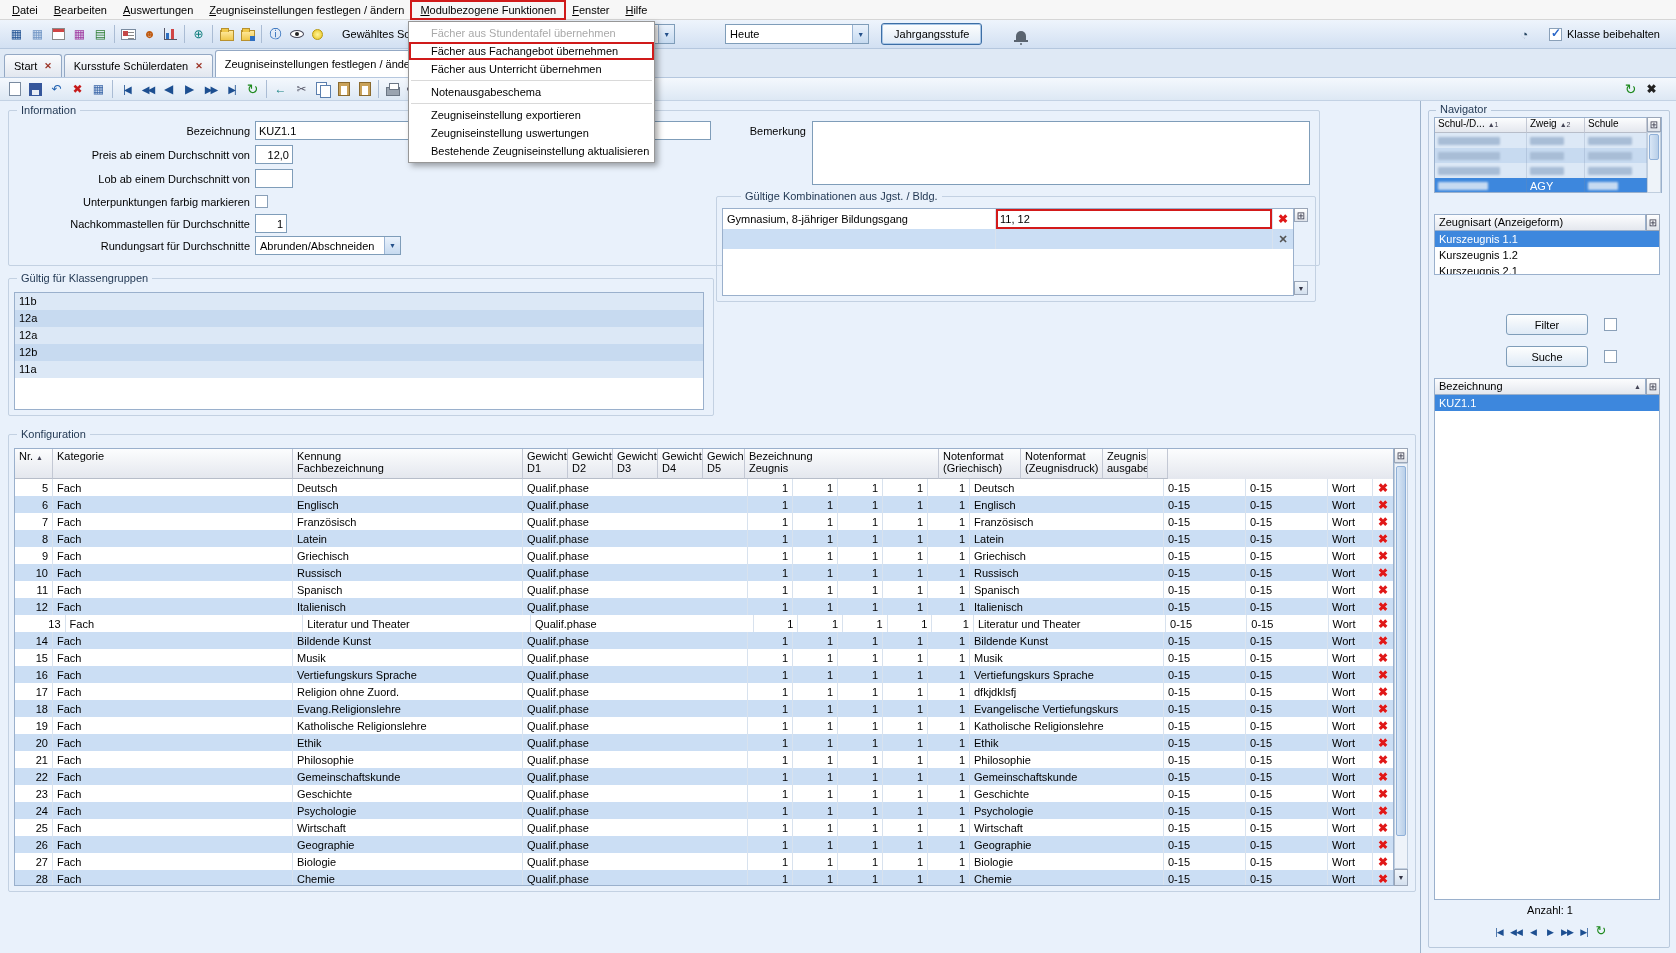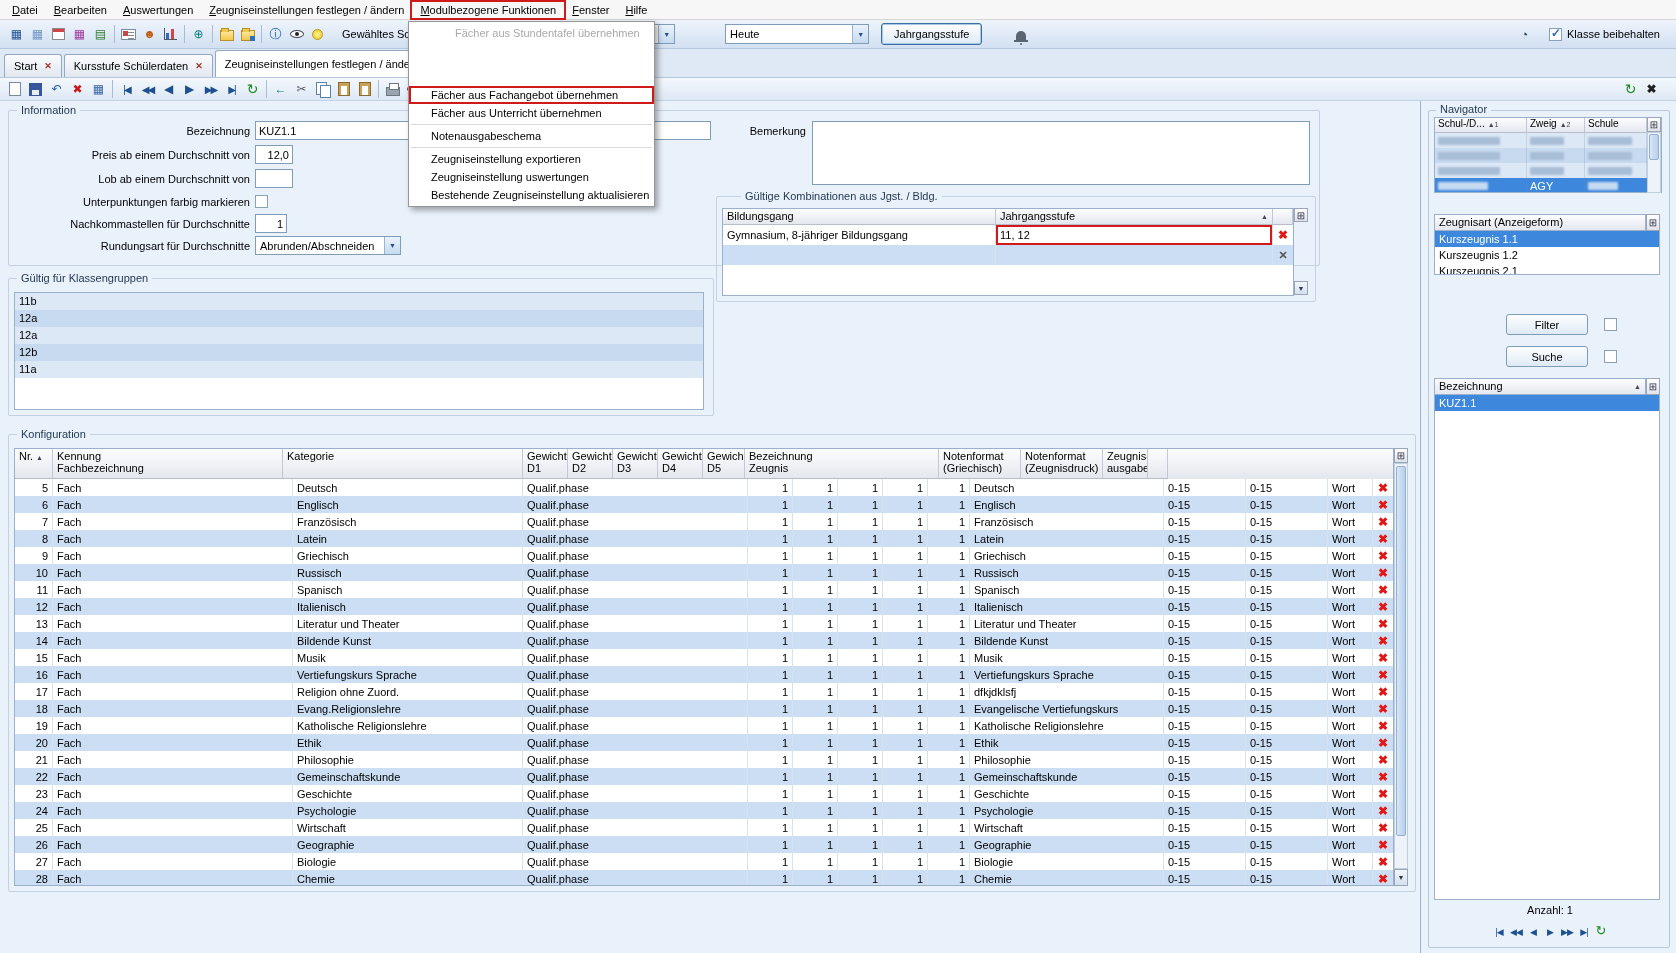--- a/index.html
+++ b/index.html
@@ -73,22 +73,22 @@
   .tab{height:23px;display:flex;align-items:center;gap:7px;padding:0 9px;margin-right:2px;
        background:linear-gradient(#fafbfd,#e2e7ef);border:1px solid #93a8c4;border-bottom:none;
        border-radius:3px 3px 0 0;white-space:nowrap;}
   .tab.active{height:27px;background:#fff;}
   .tab-x{color:#9b3325;font-size:9px;font-weight:bold;}
 
   
   .menu-pop{position:absolute;left:408px;top:21px;width:247px;background:#fff;border:1px solid #979797;
             box-shadow:3px 3px 6px rgba(0,0,0,.35);padding:2px 0;z-index:50;}
   .mitem{padding:3px 8px 3px 22px;white-space:nowrap;}
-  .mitem.disabled{color:#a9a9a9;margin-left:24px;}
-  .mitem.red-box-in{border:2px solid #d01a1a;padding:1px 6px 1px 20px;margin-top:44px;}
+  .mitem.disabled{color:#a9a9a9;}
+  .mitem.red-box-in{border:2px solid #d01a1a;padding:1px 6px 1px 20px;}
   .msep{height:1px;background:#d9d9d9;margin:2px 2px;}
 
   
   .groupbox{position:absolute;border:1px solid #c3d1e2;border-radius:2px;}
   .gtitle{position:absolute;background:#e9f1fb;padding:0 4px;color:#1f3550;white-space:nowrap;z-index:2;}
   .flabel{position:absolute;text-align:right;white-space:nowrap;}
   .tinput{position:absolute;border:1px solid #7f9db9;background:#fff;padding:0 3px;height:19px;
           font-family:inherit;font-size:11px;}
   .tarea{position:absolute;border:1px solid #7f9db9;background:#fff;resize:none;font-family:inherit;font-size:11px;}
 
@@ -281,25 +281,20 @@
 <div class="flabel" style="left:12px;top:240px;width:238px">Rundungsart für Durchschnitte</div>
 <span class="combo" style="position:absolute;left:255px;top:236px;width:146px;height:19px">
   <span class="val">Abrunden/Abschneiden</span>
   <span class="arrow">▼</span>
 </span>
 
 <div class="groupbox" style="left:716px;top:196px;width:600px;height:106px">
   <span class="gtitle" style="left:24px;top:-7px">Gültige Kombinationen aus Jgst. / Bldg.</span>
 </div>
 <div class="gtable" style="left:722px;top:208px;width:572px;height:88px">
-  <div class="ghead">
-      <div class="hcell" style="width: 273px; height: 16px;">Bildungsgang</div>
-      <div class="hcell" style="width: 277px; height: 16px;">Jahrgangsstufe<span class="sortr">▲</span></div>
-      <div class="hcell" style="width: 20px; height: 16px;"></div>
-    </div>
   <div>
       <div class="grow white" style="height: 20px;">
         <div class="gcell" style="width: 273px;">Gymnasium, 8-jähriger Bildungsgang</div>
         <div class="gcell red-annot-cell" style="width: 277px;">11, 12</div>
         <div class="gcell xcell">
           <span class="xred">✖</span>
         </div>
       </div>
       <div class="grow blue" style="height: 20px;">
         <div class="gcell" style="width: 273px;"></div>
@@ -327,27 +322,27 @@
 </div>
 
 <div class="groupbox" style="left:8px;top:434px;width:1408px;height:458px">
   <span class="gtitle" style="left:8px;top:-7px">Konfiguration</span>
 </div>
 <div class="gtable" style="left:14px;top:448px;width:1380px;height:438px">
   <div class="ghead" style="height:30px">
       <div class="hcell" style="width: 38px; height: 30px;">
         <div>Nr.<span class="sort">▲</span></div>
       </div>
+      <div class="hcell" style="width: 240px; height: 30px;">
+        <div>Kategorie</div>
+      </div>
       <div class="hcell" style="width: 230px; height: 30px;">
         <div>Kennung</div>
         <div>Fachbezeichnung</div>
       </div>
-      <div class="hcell" style="width: 240px; height: 30px;">
-        <div>Kategorie</div>
-      </div>
       <div class="hcell" style="width: 45px; height: 30px;">
         <div>Gewicht</div>
         <div>D1</div>
       </div>
       <div class="hcell" style="width: 45px; height: 30px;">
         <div>Gewicht</div>
         <div>D2</div>
       </div>
       <div class="hcell" style="width: 45px; height: 30px;">
         <div>Gewicht</div>
@@ -518,21 +513,21 @@
         <div class="gcell num" style="width: 42px;">1</div>
         <div class="gcell" style="width: 194px;">Italienisch</div>
         <div class="gcell" style="width: 82px;">0-15</div>
         <div class="gcell" style="width: 82px;">0-15</div>
         <div class="gcell" style="width: 45px;">Wort</div>
         <div class="gcell xcell">
           <span class="xred">✖</span>
         </div>
       </div>
       <div class="grow white">
-        <div class="gcell num" style="width: 38px;">13</div>
+        <div class="gcell num" style="width: 51px;">13</div>
         <div class="gcell" style="width: 240px;">Fach</div>
         <div class="gcell" style="width: 230px;">Literatur und Theater</div>
         <div class="gcell" style="width: 225px;">Qualif.phase</div>
         <div class="gcell num" style="width: 45px;">1</div>
         <div class="gcell num" style="width: 45px;">1</div>
         <div class="gcell num" style="width: 45px;">1</div>
         <div class="gcell num" style="width: 45px;">1</div>
         <div class="gcell num" style="width: 42px;">1</div>
         <div class="gcell" style="width: 194px;">Literatur und Theater</div>
         <div class="gcell" style="width: 82px;">0-15</div>

